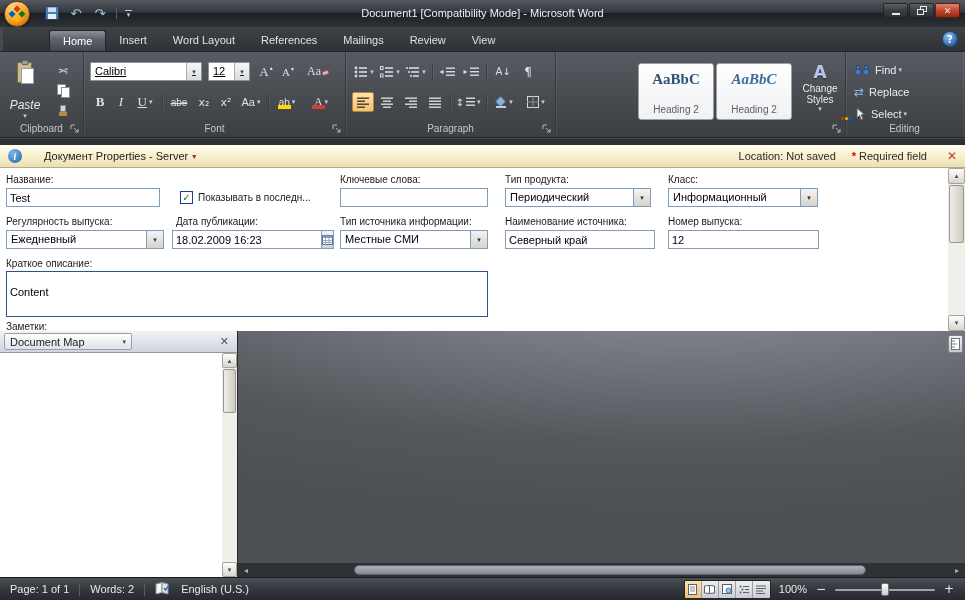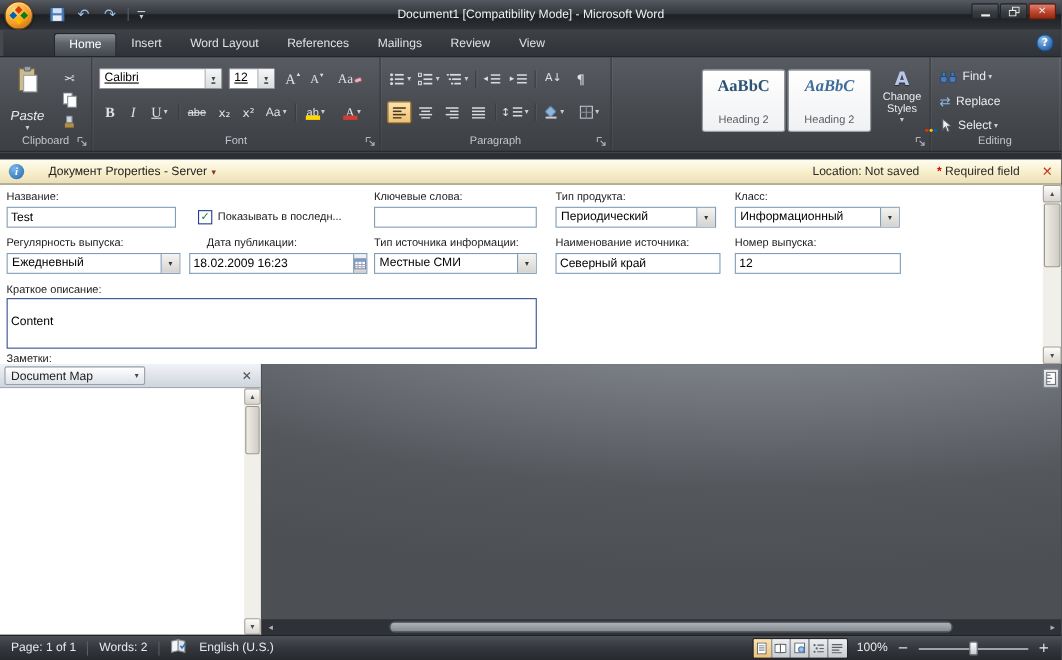--- a/index.html
+++ b/index.html
@@ -550,21 +550,21 @@
     <span class="sel-text">Информационный</span>
     <span class="sel-btn glyph">▾</span>
   </div>
 
   <span class="flabel" style="left:6px;top:48px">Регулярность выпуска:</span>
   <div class="sel" style="left:6px;top:62px;width:158px">
     <span class="sel-text">Ежедневный</span>
     <span class="sel-btn glyph">▾</span>
   </div>
 
-  <span class="flabel" style="left:188px;top:48px">Дата публикации:</span>
+  <span class="flabel" style="left:176px;top:48px">Дата публикации:</span>
   <div class="date-wrap" style="left:172px;top:62px;width:158px">
     <input value="18.02.2009 16:23" style="">
     <span class="cal-btn">
       <svg width="11" height="11" viewBox="0 0 11 11">
           <rect x="0.5" y="1.5" width="10" height="9" fill="#fff" stroke="#5a6a90"></rect>
           <rect x="0.5" y="1.5" width="10" height="2.5" fill="#7a9ac8"></rect>
           <line x1="3.5" y1="4" x2="3.5" y2="10.5" stroke="#9aa8c0"></line>
           <line x1="7" y1="4" x2="7" y2="10.5" stroke="#9aa8c0"></line>
           <line x1="0.5" y1="6.5" x2="10.5" y2="6.5" stroke="#9aa8c0"></line>
           <line x1="0.5" y1="8.5" x2="10.5" y2="8.5" stroke="#9aa8c0"></line>

